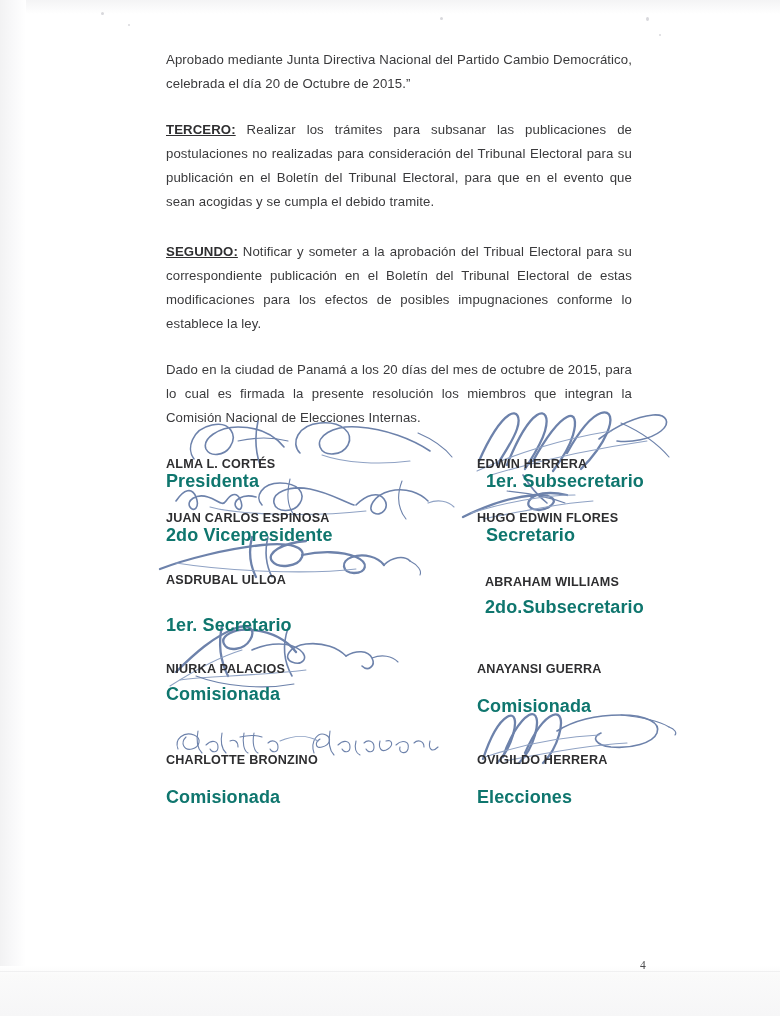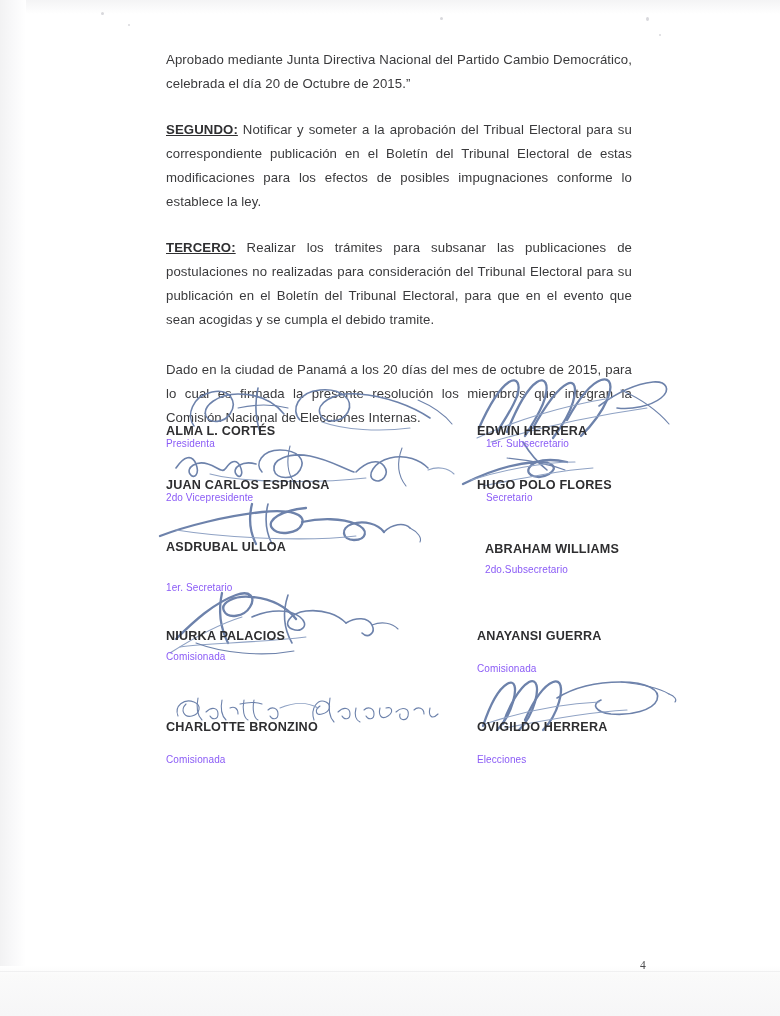--- a/index.html
+++ b/index.html
@@ -81,45 +81,46 @@
   .lead {
     font-weight: bold;
     text-decoration: underline;
     color: #2f2f31;
   }
 
   
   #signatures {
     position: absolute;
     left: 0;
-    top: 380px;
+    top: 413px;
     width: 780px;
     height: 400px;
   }
   .sig-col { position: absolute; }
   .sig-col.left  { left: 166px; width: 300px; }
   .sig-col.right { left: 477px; width: 290px; }
 
   .sig-block { position: relative; }
   .sig-name {
     font-size: 12.6px;
     font-weight: bold;
     color: #2e2e30;
     letter-spacing: 0.2px;
     white-space: nowrap;
     position: relative;
     z-index: 3;
   }
   .sig-role {
-    font-size: 10px;
-    color: #8b5cf6;
+    font-size: 18px;
+    color: #0f766e;
     letter-spacing: 0.1px;
     white-space: nowrap;
     position: relative;
     z-index: 3;
+    font-weight: bold;
   }
   .sig-role.indent { padding-left: 9px; }
 
   
   .ink {
     position: absolute;
     pointer-events: none;
     z-index: 2;
     overflow: visible;
   }
@@ -158,23 +159,23 @@
   <div class="speckle" style="left:101px; top:12px; width:3px; height:3px;"></div>
   <div class="speckle" style="left:128px; top:24px; width:2px; height:2px;"></div>
   <div class="speckle" style="left:440px; top:17px; width:3px; height:3px;"></div>
   <div class="speckle" style="left:646px; top:17px; width:3px; height:4px;"></div>
   <div class="speckle" style="left:659px; top:34px; width:2px; height:2px;"></div>
 
   <div id="body-text">
 
     <p class="para"><span>Aprobado mediante Junta Directiva Nacional del Partido Cambio Democrático, celebrada el día 20 de Octubre de 2015.”</span></p>
 
+    <p class="para p-gap-lg"><span class="lead">TERCERO:</span><span> Realizar los trámites para subsanar las publicaciones de postulaciones no realizadas para consideración del Tribunal Electoral para su publicación en el Boletín del Tribunal Electoral, para que en el evento que sean acogidas y se cumpla el debido tramite.</span></p>
+
     <p class="para"><span class="lead">SEGUNDO:</span><span> Notificar y someter a la aprobación del Tribual Electoral para su correspondiente publicación en el Boletín del Tribunal Electoral de estas modificaciones para los efectos de posibles impugnaciones conforme lo establece la ley.</span></p>
-
-    <p class="para p-gap-lg"><span class="lead">TERCERO:</span><span> Realizar los trámites para subsanar las publicaciones de postulaciones no realizadas para consideración del Tribunal Electoral para su publicación en el Boletín del Tribunal Electoral, para que en el evento que sean acogidas y se cumpla el debido tramite.</span></p>
 
     <p class="para"><span>Dado en la ciudad de Panamá a los 20 días del mes de octubre de 2015, para lo cual es firmada la presente resolución los miembros que integran la Comisión Nacional de Elecciones Internas.</span></p>
   </div>
 
   <div id="signatures">
 
     <div class="sig-col left">
 
       <div class="sig-block" style="position:absolute; left:0; top:44px;">
         <div class="ink" style="left:6px; top:-44px;">
@@ -292,21 +293,21 @@
       <div class="sig-block" style="position:absolute; left:0; top:98px;">
         <div class="ink" style="left:-14px; top:-38px;">
           <svg width="280" height="50" viewBox="0 0 280 50">
             <path class="thick" d="M0 44 C20 34 46 24 72 22 C90 21 96 28 86 34 C76 40 62 36 66 28 C70 20 86 18 104 22"></path>
             <path class="med" d="M60 2 C66 12 74 22 84 30"></path>
             <path class="thin" d="M44 18 C64 20 86 24 102 30"></path>
             <path class="thin pale" d="M8 40 C40 30 80 22 112 22"></path>
             <path class="thin pale" d="M20 46 C60 38 100 30 130 28"></path>
           </svg>
         </div>
-        <div class="sig-name">HUGO POLO FLORES</div>
+        <div class="sig-name">HUGO EDWIN FLORES</div>
         <div class="sig-role indent">Secretario</div>
       </div>
 
       <div class="sig-block" style="position:absolute; left:8px; top:162px;">
         <div class="sig-name">ABRAHAM WILLIAMS</div>
         <div class="sig-role" style="margin-top:8px;">2do.Subsecretario</div>
       </div>
 
       <div class="sig-block" style="position:absolute; left:0; top:249px;">
         <div class="sig-name">ANAYANSI GUERRA</div>

